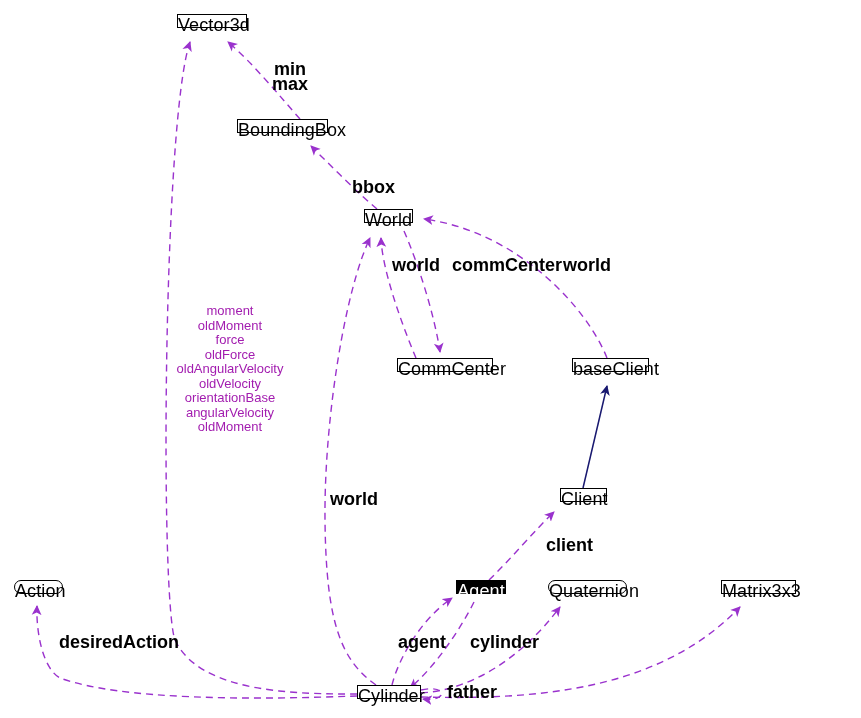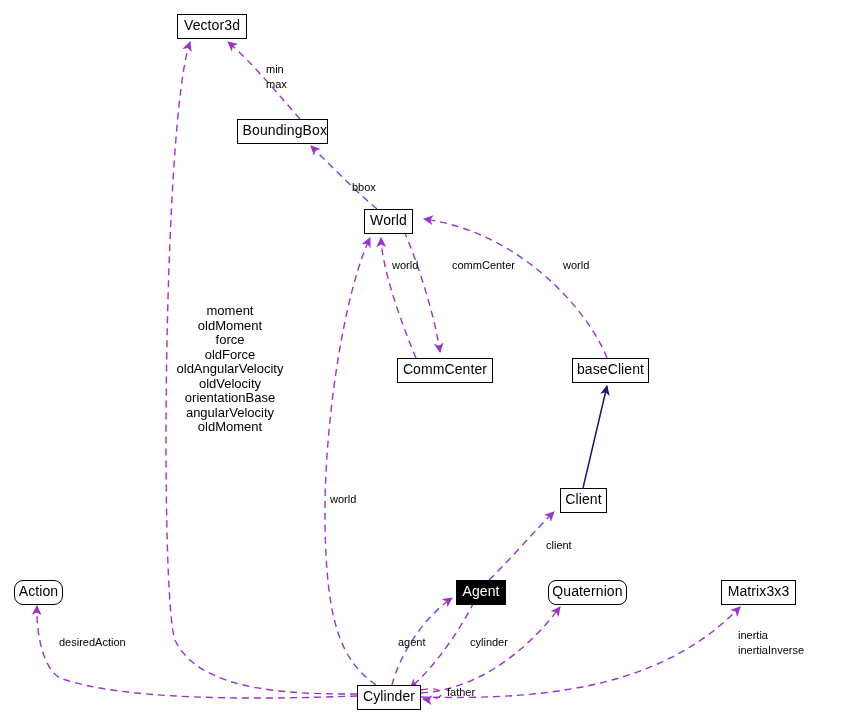--- a/index.html
+++ b/index.html
@@ -23,50 +23,51 @@
     top: 0;
     width: 861px;
     height: 718px;
   }
   .node {
     position: absolute;
     box-sizing: border-box;
     border: 1px solid #000000;
     background: #ffffff;
     color: #000000;
-    font-size: 14px;
+    font-size: 18px;
     line-height: 20px;
-    height: 25px;
+    height: 14px;
     text-align: center;
     white-space: nowrap;
     font-family: "Liberation Sans", sans-serif;
     letter-spacing: 0.1px;
   }
   .node.highlight {
     background: #000000;
     color: #ffffff;
     border-color: #000000;
   }
   .edge-label {
     position: absolute;
-    font-size: 11px;
+    font-size: 18px;
     line-height: 15px;
     color: #000000;
     white-space: nowrap;
     font-family: "Liberation Sans", sans-serif;
-    text-align: left;
+    text-align: center;
+    font-weight: bold;
   }
   .edge-label.multi {
     line-height: 15px;
   }
   .field-list {
     position: absolute;
     font-size: 13px;
     line-height: 14.5px;
-    color: #000000;
+    color: #a21caf;
     text-align: center;
     white-space: nowrap;
     font-family: "Liberation Sans", sans-serif;
   }
 </style>
 </head>
 <body>
 
 <div id="diagram-root">
 
@@ -171,24 +172,20 @@
 
   <div class="edge-label" style="left:398px; top:635px; width:40px;">
     <div>agent</div>
   </div>
 
   <div class="edge-label" style="left:470px; top:635px; width:54px;">
     <div>cylinder</div>
   </div>
 
 
-  <div class="edge-label multi" style="left:738px; top:628px; width:90px;">
-    <div>inertia</div>
-    <div>inertiaInverse</div>
-  </div>
 
   <div class="edge-label" style="left:447px; top:685px; width:42px;">
     <div>father</div>
   </div>
 
   <div class="field-list" style="left:173px; top:304px; width:114px;">
     <div>moment</div>
     <div>oldMoment</div>
     <div>force</div>
     <div>oldForce</div>

